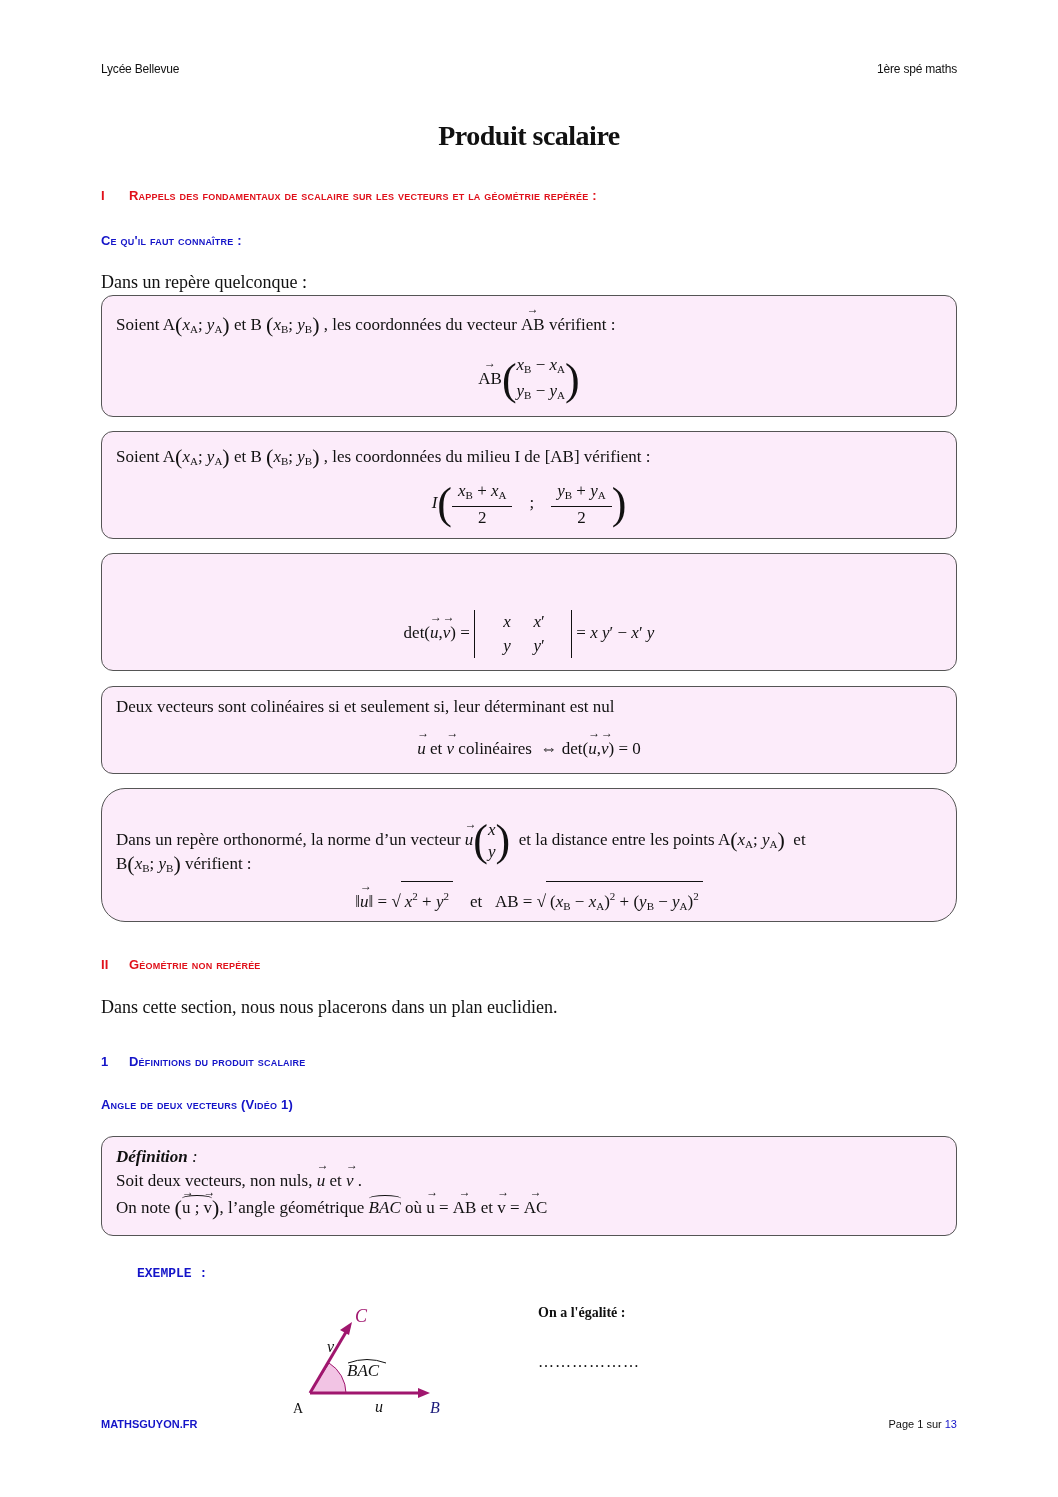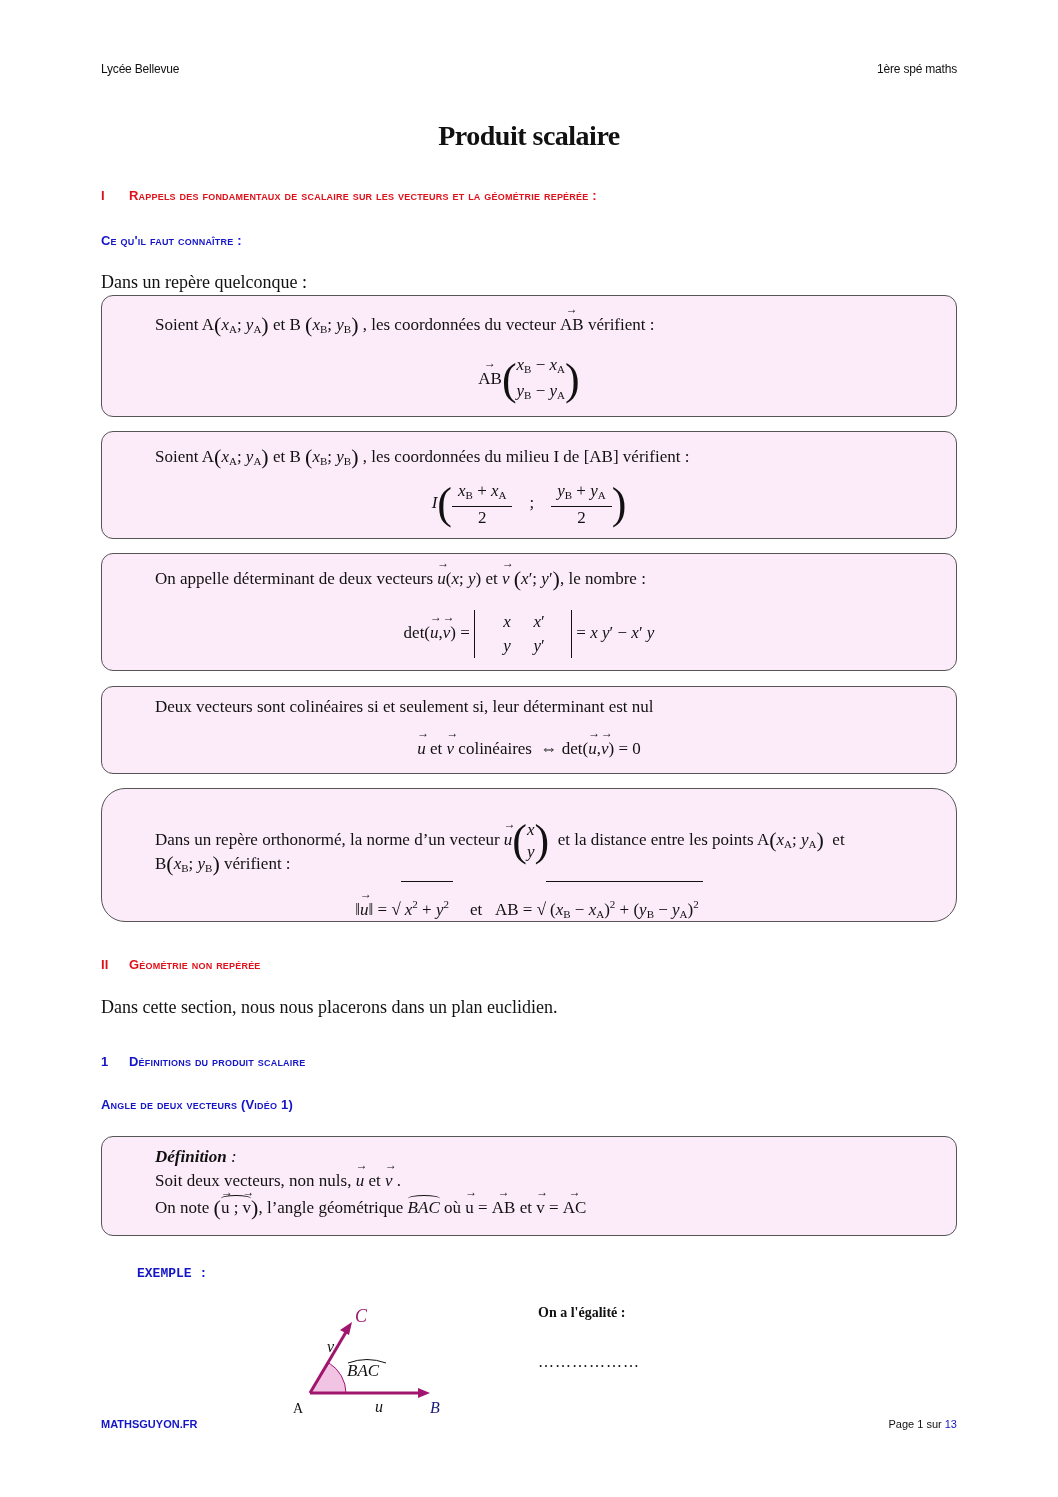--- a/index.html
+++ b/index.html
@@ -6,35 +6,35 @@
   body { width:1058px; height:1497px; position:relative; overflow:hidden; font-family:"Liberation Serif", serif; color:#111; }
   .hdr { position:absolute; top:62px; font-family:"Liberation Sans", sans-serif; font-size:12px; letter-spacing:-0.2px; }
   .hdr.left { left:101px; }
   .hdr.right { right:101px; }
   .title { position:absolute; top:120px; left:0; width:1058px; text-align:center; font-size:28px; font-weight:bold; letter-spacing:-0.5px; }
   .h-red { position:absolute; left:101px; font-family:"Liberation Sans", sans-serif; font-weight:bold; color:#e0101a; font-size:13px; font-variant:small-caps; letter-spacing:0.2px; }
   .h-blue { position:absolute; left:101px; font-family:"Liberation Sans", sans-serif; font-weight:bold; color:#1414c8; font-size:13px; font-variant:small-caps; letter-spacing:0.2px; }
   .h-red .num, .h-blue .num { display:inline-block; width:28px; }
   .para { position:absolute; left:101px; font-size:18px; }
   .box { position:absolute; left:101px; width:856px; background:#fcecfa; border:1.5px solid #555; border-radius:12px; box-sizing:border-box; font-size:17px; }
-  .box .line { position:absolute; left:14px; white-space:nowrap;margin-left:39px; }
+  .box .line { position:absolute; left:14px; white-space:nowrap; }
   .box .center { position:absolute; left:0; width:100%; text-align:center; white-space:nowrap; }
   i { font-style:italic; }
   sub { font-size:11px; vertical-align:-3px; }
   sup { font-size:11px; vertical-align:7px; }
   .vec { position:relative; display:inline-block; }
   .vec::before { content:"\2192"; position:absolute; top:-13px; left:0; width:100%; text-align:center; font-size:12px; font-style:normal; }
   .paren { font-size:22px; vertical-align:-2px; }
   .bigparen { font-size:44px; vertical-align:-10px; font-weight:lighter; }
   .matrix { display:inline-block; vertical-align:middle; text-align:left; line-height:22px;font-family:Liberation Serif, serif; }
   .frac { display:inline-block; vertical-align:middle; text-align:center; line-height:22px; }
   .frac .num-l { border-bottom:1.5px solid #111; padding:0 6px; }
   .det { display:inline-block; vertical-align:middle; border-left:1.5px solid #111; border-right:1.5px solid #111; padding:0 16px; line-height:24px; }
   .det span { display:inline-block; width:32px; }
-  .sqrt { display:inline-block; border-top:1.5px solid #111; padding:16px 4px; }
+  .sqrt { display:inline-block; border-top:1.5px solid #111; padding:8px 4px; }
   .hat { position:relative; display:inline-block; }
   .hat::before { content:""; position:absolute; top:-3px; left:0; width:100%; height:6px; border-top:1.5px solid #111; border-radius:50% 50% 0 0; }
   .exemple { position:absolute; left:101px; top:1266px; font-family:"Liberation Mono", monospace; font-weight:bold; color:#1414c8; font-size:13px;padding-left:36px; }
   .egal { position:absolute; left:538px; top:1305px; font-size:14px; font-weight:bold; }
   .dots { position:absolute; left:538px; top:1353px; font-size:16px; letter-spacing:1px; }
   .ftr { position:absolute; top:1418px; font-family:"Liberation Sans", sans-serif; font-size:11px; }
   .ftr.left { left:101px; color:#1414c8; font-weight:bold; }
   .ftr.right { right:101px; }
   .ftr .tot { color:#1414c8; }
   svg text { font-family:"Liberation Serif", serif; }
@@ -63,21 +63,20 @@
 </div>
 
 <div class="box" style="top:431px; height:108px;">
   <div class="line" style="top:12px;">Soient A<span class="paren">(</span><i>x</i><sub>A</sub>; <i>y</i><sub>A</sub><span class="paren">)</span> et B <span class="paren">(</span><i>x</i><sub>B</sub>; <i>y</i><sub>B</sub><span class="paren">)</span> , les coordonnées du milieu I de [AB] vérifient :</div>
   <div class="center" style="top:46px;">
     <i>I</i><span class="bigparen">(</span><span class="frac"><div class="num-l"><i>x</i><sub>B</sub> + <i>x</i><sub>A</sub></div><div>2</div></span>&nbsp;&nbsp;&nbsp;&nbsp;;&nbsp;&nbsp;&nbsp;&nbsp;<span class="frac"><div class="num-l"><i>y</i><sub>B</sub> + <i>y</i><sub>A</sub></div><div>2</div></span><span class="bigparen">)</span>
   </div>
 </div>
 
 <div class="box" style="top:553px; height:118px;">
-  <div class="line" style="top:12px;">On appelle déterminant de deux vecteurs <i class="vec">u</i>(<i>x</i>; <i>y</i>) et <i class="vec">v</i> <span class="paren">(</span><i>x</i>′; <i>y</i>′<span class="paren">)</span>, le nombre :</div>
   <div class="center" style="top:56px;">
     det(<i class="vec">u</i>,<i class="vec">v</i>) = <span class="det"><span><i>x</i></span><span><i>x</i>′</span><br><span><i>y</i></span><span><i>y</i>′</span></span> = <i>x y</i>′ − <i>x</i>′ <i>y</i>
   </div>
 </div>
 
 <div class="box" style="top:686px; height:88px;">
   <div class="line" style="top:10px;">Deux vecteurs sont colinéaires si et seulement si, leur déterminant est nul</div>
   <div class="center" style="top:52px;">
     <i class="vec">u</i> et <i class="vec">v</i> colinéaires &nbsp;⇔ det(<i class="vec">u</i>,<i class="vec">v</i>) = 0
   </div>

